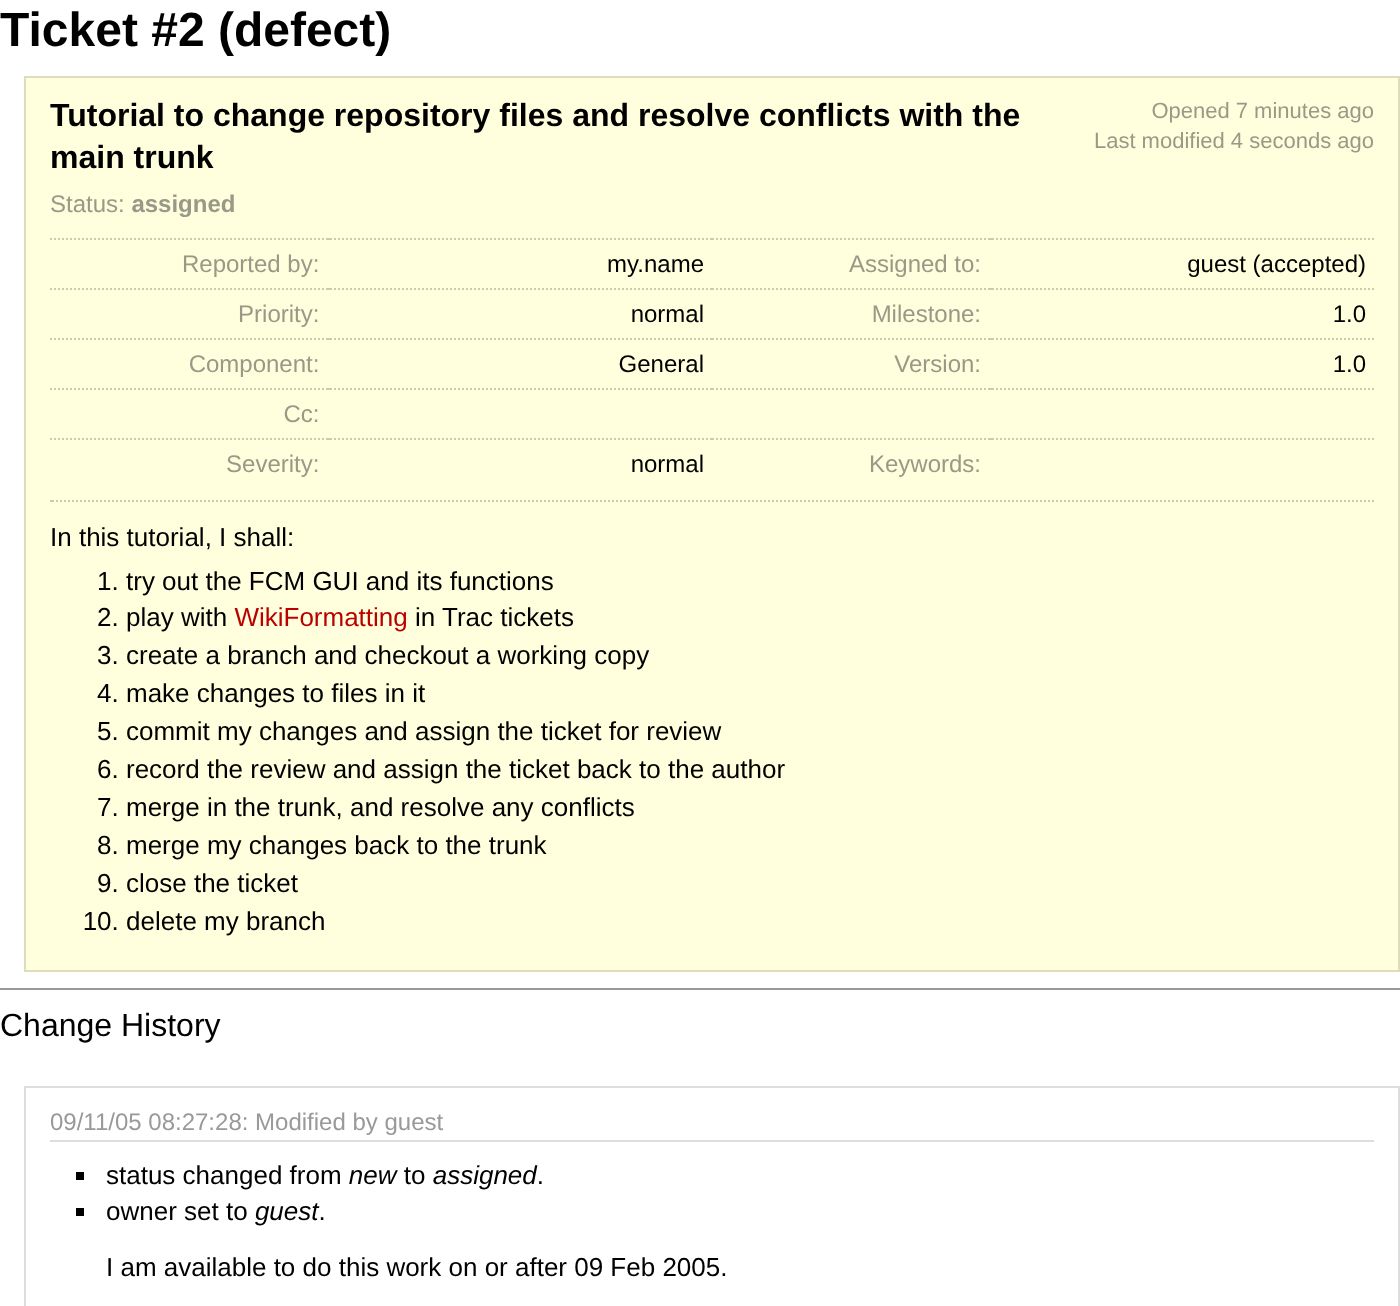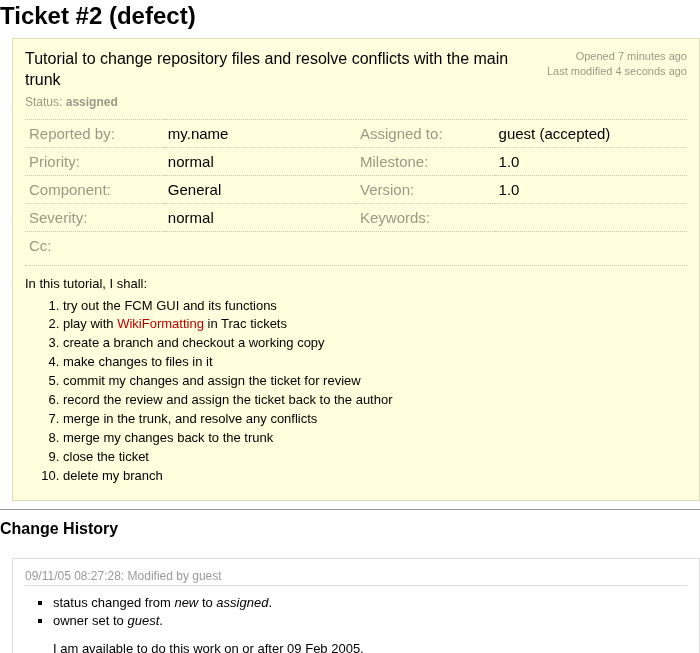--- a/index.html
+++ b/index.html
@@ -23,21 +23,21 @@
     margin: 0 0 6px 12px;
     padding: 10px 12px 14px 12px;
   }
   .ticket-top {
     display: flex;
     justify-content: space-between;
     align-items: flex-start;
   }
   .ticket-title {
     font-size: 16px;
-    font-weight: normal;
+    font-weight: bold;
     max-width: 510px;
     line-height: 1.3;
   }
   .ticket-meta {
     text-align: right;
     color: #998;
     font-size: 11px;
     line-height: 1.4;
   }
   .status-line {
@@ -45,21 +45,22 @@
     font-size: 12px;
     margin-top: 4px;
   }
   .status-line .val {
     font-weight: bold;
   }
   .props-table {
     width: 100%;
     border-collapse: collapse;
     margin-top: 10px;
-    font-size: 15px;
+    font-size: 12px;
+    text-align: right;
   }
   .props-table td {
     border-top: 1px dotted #ccccaa;
     padding: 5px 4px;
     vertical-align: top;
   }
   .props-table .label {
     color: #998;
     width: 140px;
   }
@@ -83,21 +84,21 @@
     color: #bb0000;
     text-decoration: none;
   }
   hr.sep {
     border: none;
     border-top: 1px solid #999;
     margin: 8px 0;
   }
   h2.changehist {
     font-size: 16px;
-    font-weight: bold;
+    font-weight: normal;
     margin: 10px 0 20px 0;
   }
   .change-box {
     border: 1px solid #dddddd;
     margin: 0 0 6px 12px;
     padding: 10px 12px;
   }
   .change-header {
     color: #999;
     font-size: 12px;
@@ -153,29 +154,29 @@
       <td class="label">Milestone:</td>
       <td class="val">1.0</td>
     </tr>
     <tr>
       <td class="label">Component:</td>
       <td class="val">General</td>
       <td class="label">Version:</td>
       <td class="val">1.0</td>
     </tr>
     <tr>
+      <td class="label">Cc:</td>
+      <td class="val"></td>
+      <td class="label"></td>
+      <td class="val"></td>
+    </tr>
+    <tr>
       <td class="label">Severity:</td>
       <td class="val">normal</td>
       <td class="label">Keywords:</td>
-      <td class="val"></td>
-    </tr>
-    <tr>
-      <td class="label">Cc:</td>
-      <td class="val"></td>
-      <td class="label"></td>
       <td class="val"></td>
     </tr>
   </tbody>
     </table>
 
   <div class="description">
     <div>In this tutorial, I shall:</div>
     <ol>
       <li>try out the FCM GUI and its functions</li>
       <li><span>play with </span><a href="#" class="wiki-link">WikiFormatting</a><span> in Trac tickets</span></li>

